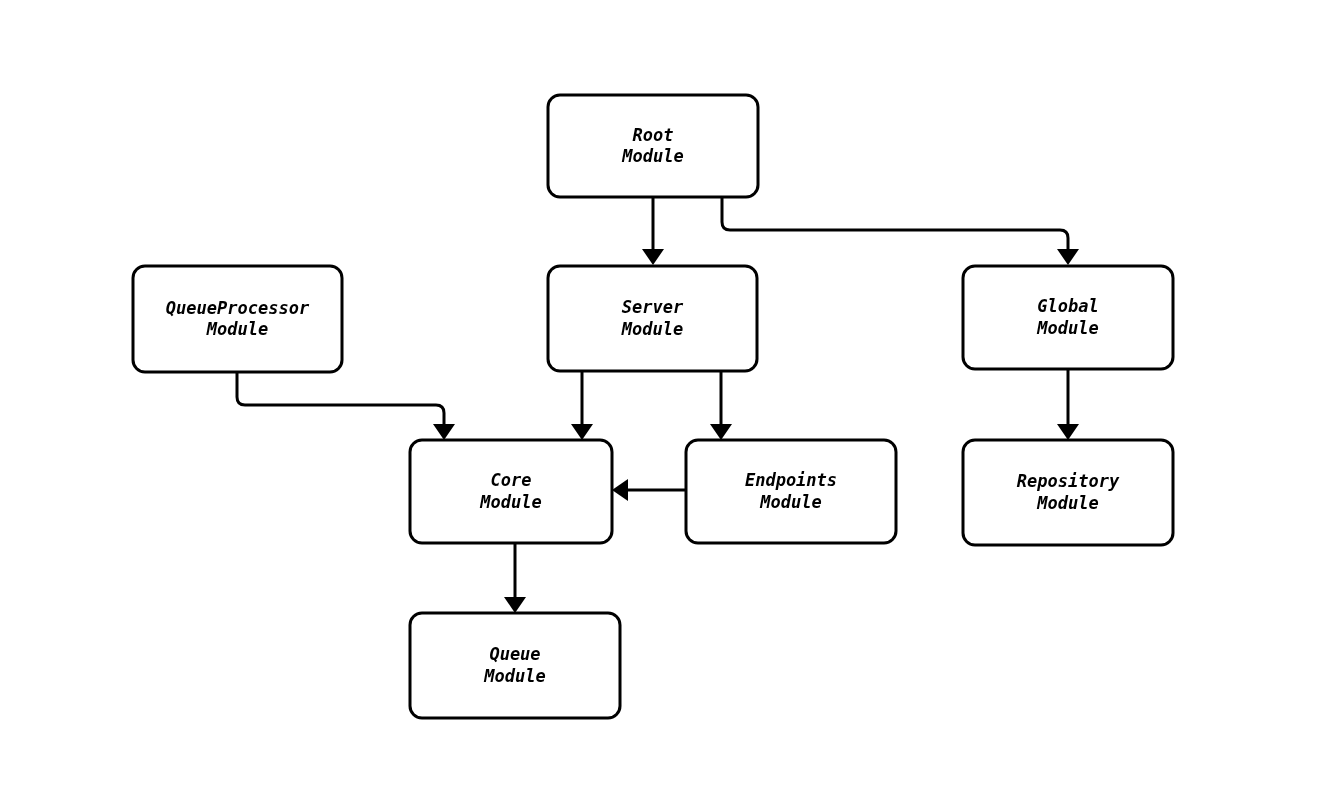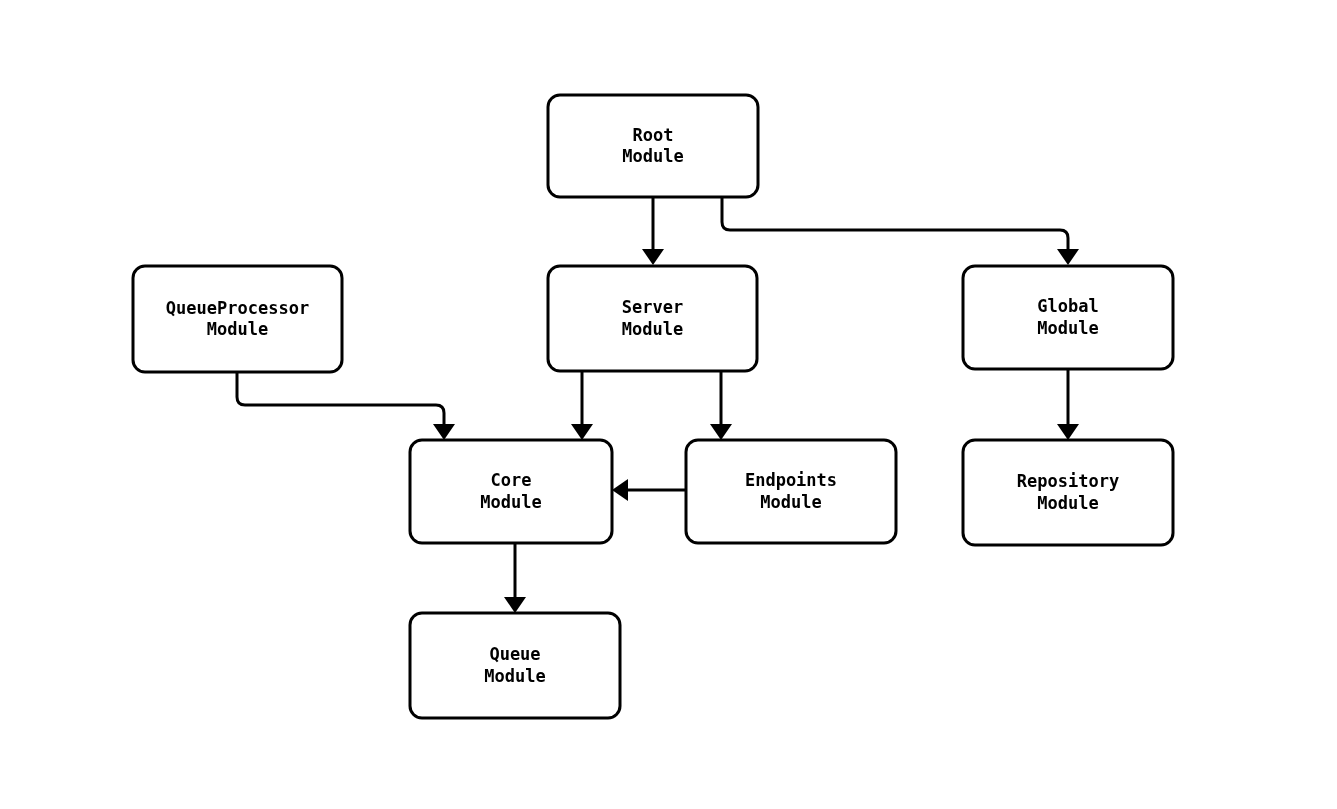--- a/index.html
+++ b/index.html
@@ -12,20 +12,21 @@
     width: 1337px;
     height: 809px;
     overflow: hidden;
     font-family: "DejaVu Sans Mono", "Liberation Mono", monospace;
   }
   #diagram-root {
     position: relative;
     width: 1229px;
     height: 809px;
     background: #ffffff;
+    font-style: italic;
   }
   svg#graph {
     display: block;
     width: 1337px;
     height: 809px;
     background: #ffffff;
   }
   .node-shape {
     fill: #ffffff;
     stroke: #000000;

